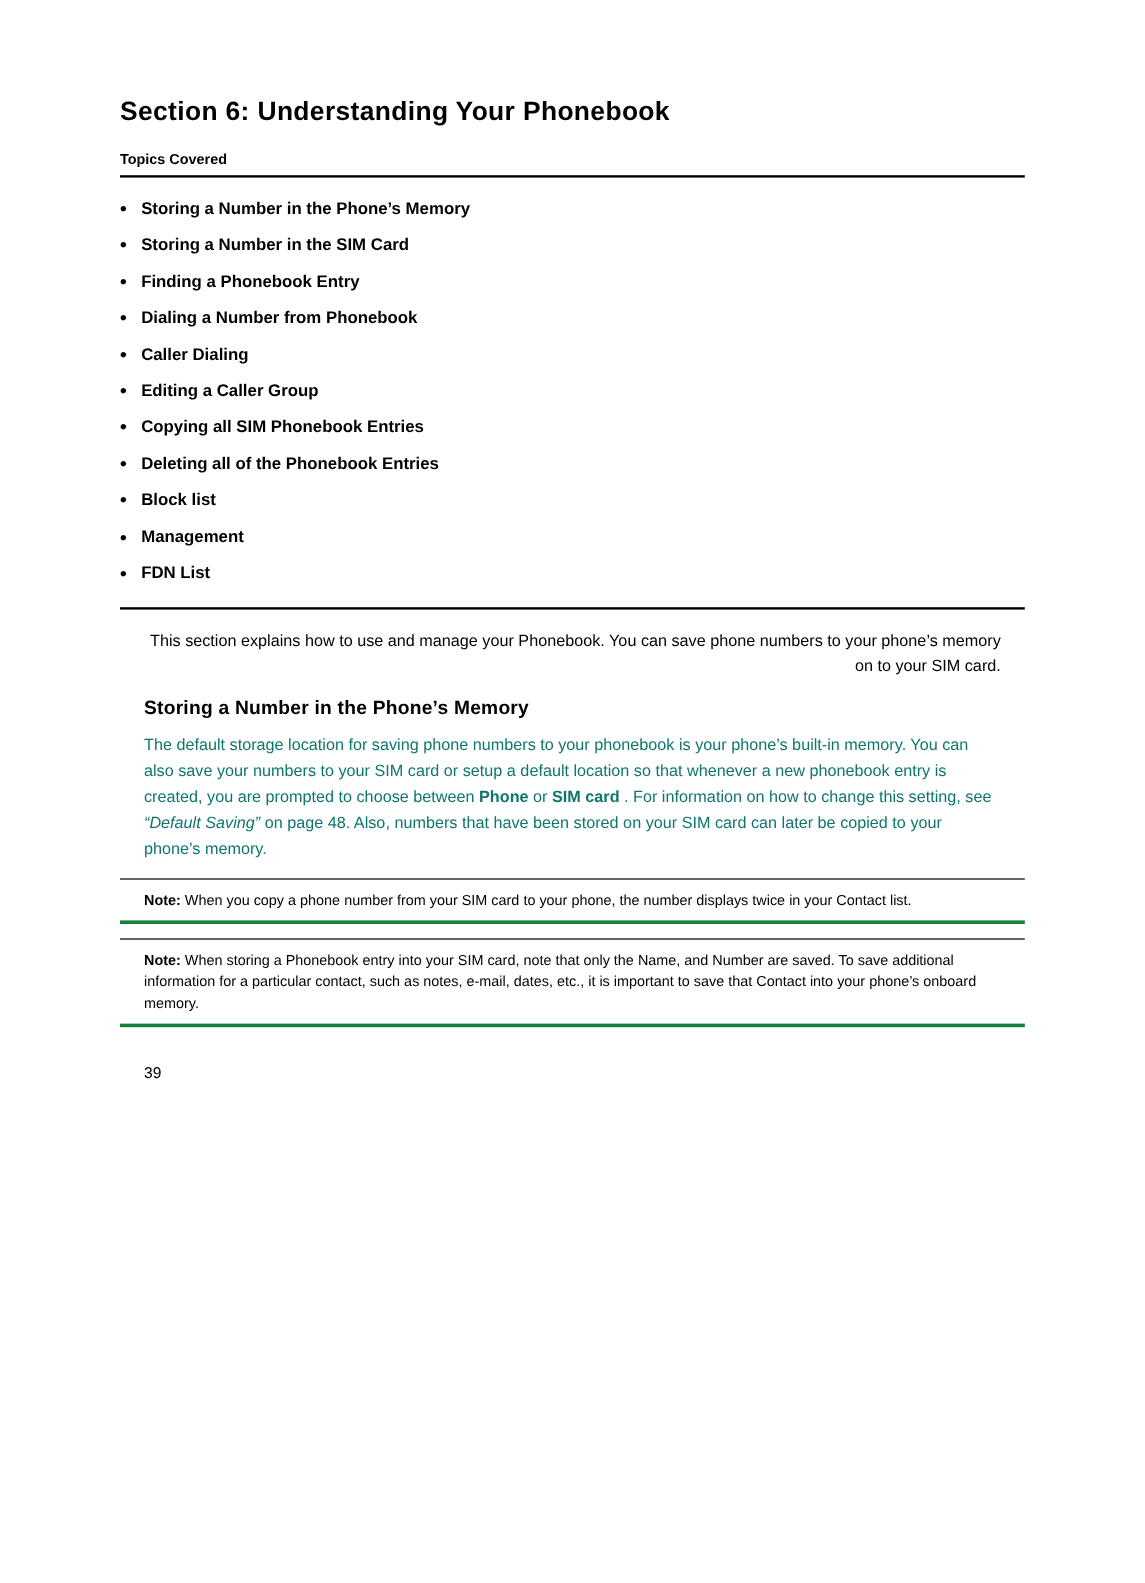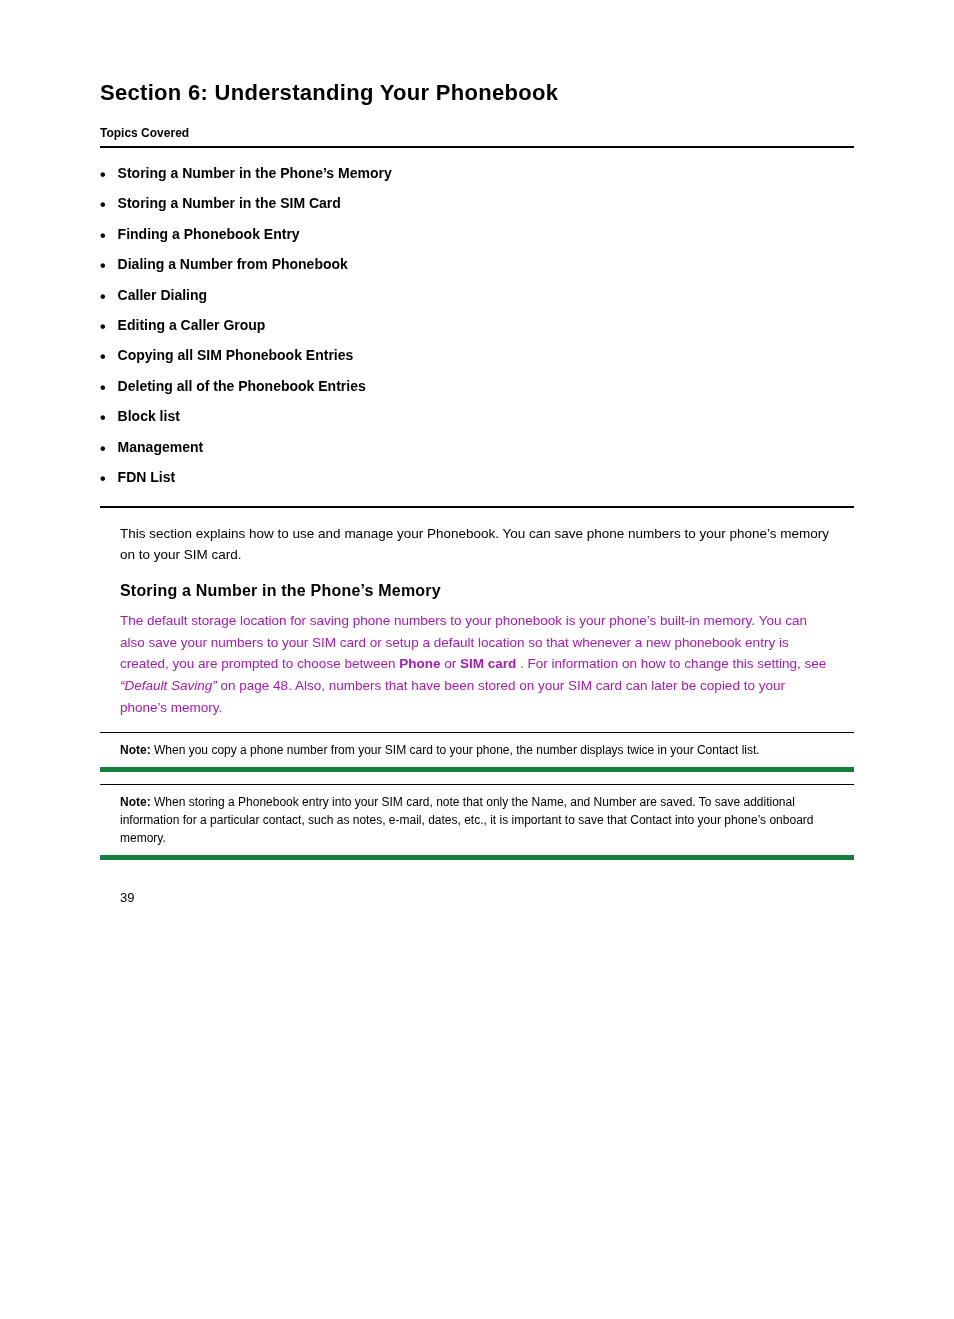--- a/index.html
+++ b/index.html
@@ -65,48 +65,49 @@
       margin-right: 12px;
       margin-top: 0px;
       flex-shrink: 0;
     }
 
     .intro-text {
       font-size: 13.5px;
       line-height: 1.55;
       margin: 16px 20px 16px 20px;
       color: #000;
+      text-align: right;
     }
 
     .subsection-title {
       font-size: 16px;
       font-weight: bold;
       font-family: Arial, Helvetica, sans-serif;
       margin: 12px 20px 10px 20px;
       letter-spacing: 0.2px;
     }
 
     .body-text {
       font-size: 13.5px;
       line-height: 1.6;
       margin: 0 20px 14px 20px;
-      color: #a21caf;
+      color: #0f766e;
     }
 
     .body-text strong {
       font-weight: bold;
     }
 
     .body-text em {
       font-style: italic;
     }
 
     .note-box {
       border-top: 1px solid #000;
-      border-bottom: 5px solid #15803d;
+      border-bottom: 3px solid #15803d;
       padding: 8px 20px;
       margin: 8px 0;
       font-size: 12px;
       line-height: 1.5;
     }
 
     .note-box .note-label {
       font-weight: bold;
       font-size: 12px;
     }

